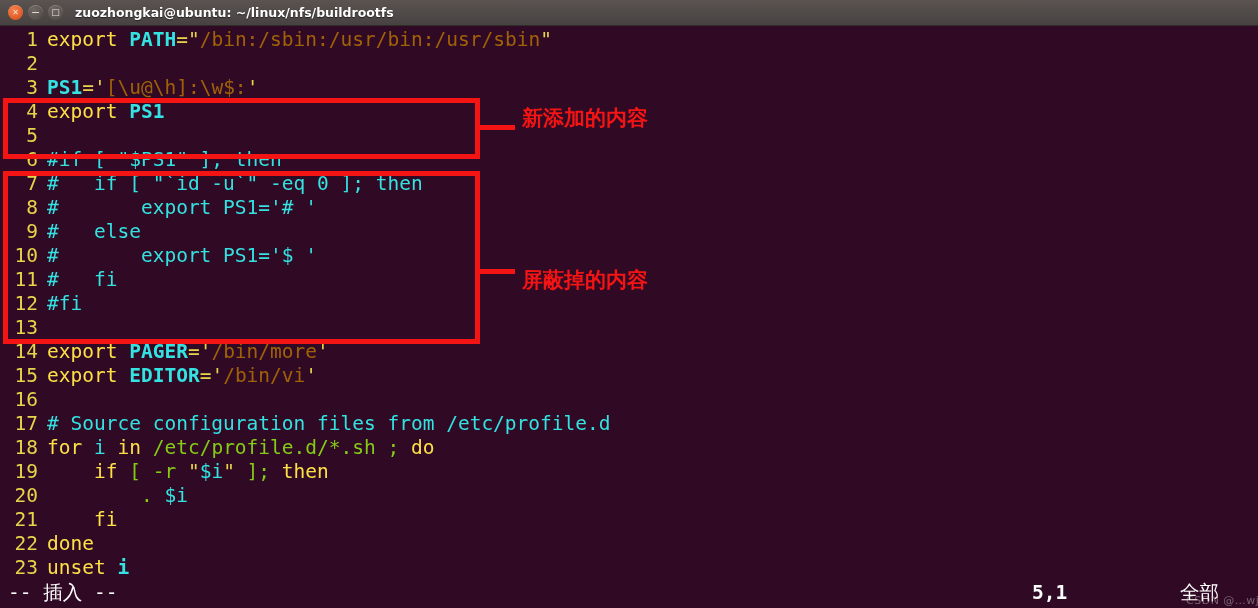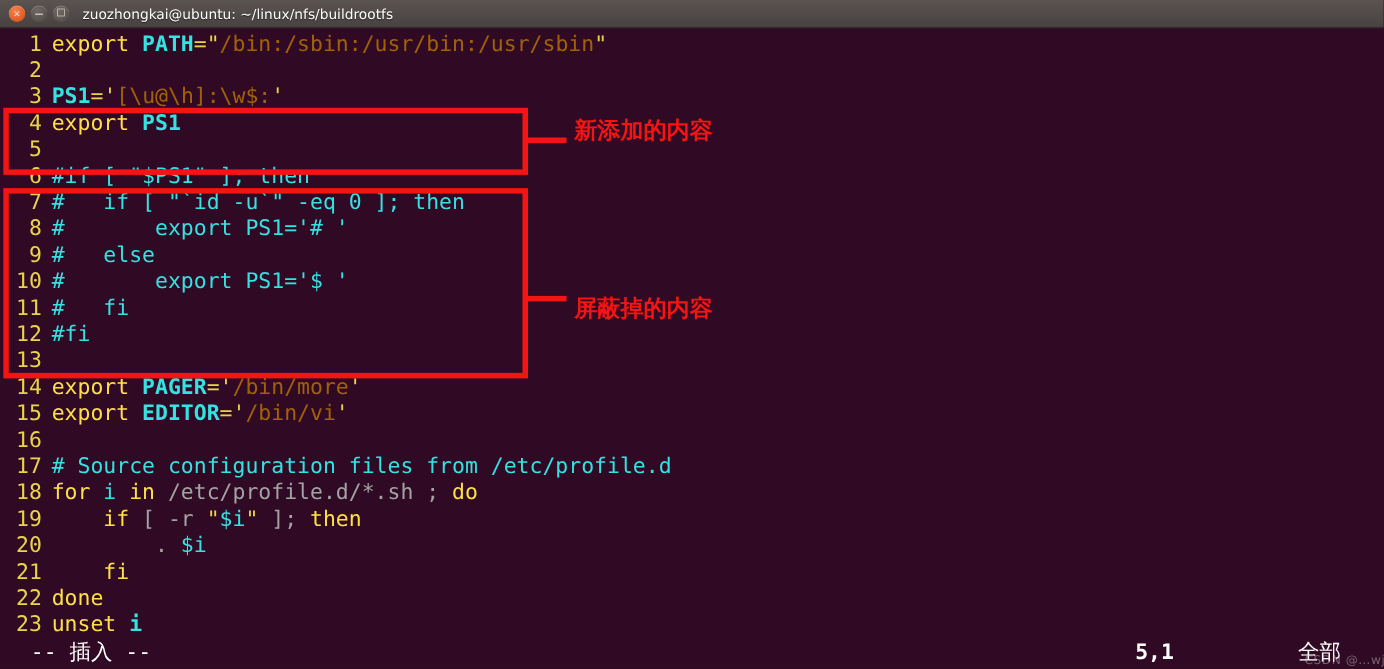--- a/index.html
+++ b/index.html
@@ -28,21 +28,21 @@
   }
   .wbtn.close{background:radial-gradient(circle at 38% 32%,#f4814c 0%,#e4632c 55%,#c9481b 100%);}
   .wbtn.min{background:radial-gradient(circle at 38% 32%,#6f6864 0%,#5b5551 60%,#4b4643 100%);}
   .wbtn.max{background:radial-gradient(circle at 38% 32%,#6f6864 0%,#5b5551 60%,#4b4643 100%);}
   .wbtn .glyph{font-size:8px;opacity:.95;}
   .wbtn.min .glyph{font-size:11px;margin-top:-1px;}
   .wbtn.max .glyph{font-size:9px;}
   .title-text{
     flex:1;text-align:left;margin-left:12px;
     font-family:"DejaVu Sans","Liberation Sans",sans-serif;
-    font-size:12.5px;font-weight:normal;color:#ffffff;
+    font-size:12.5px;font-weight:bold;color:#ffffff;
     text-shadow:0 1px 1px rgba(0,0,0,.55);
     white-space:nowrap;
   }
 
   
   .term{
     position:relative;
     height:582px;width:1258px;
     background:#300a24;
     box-sizing:border-box;
@@ -61,21 +61,21 @@
   .sp{display:inline-block;width:9px;}
 
   
   .kw{color:#fde047;}           
   .ident{color:#34e2e2;font-weight:bold;margin-top:43px;}  
   .op{color:#e8d44a;}
   .str{color:#a16207;}
   .quote{color:#e8d44a;}
   .cmt{color:#34e2e2;}
   .var{color:#34e2e2;}
-  .plain{color:#a3a3a3;}
+  .plain{color:#84cc16;}
 
   
   .redbox{
     position:absolute;
     border:5px solid #f41414;
     box-sizing:border-box;
     pointer-events:none;
   }
   #box-added{left:3px;top:72px;width:477px;height:61px;}
   #box-commented{left:3px;top:145px;width:477px;height:173px;}
@@ -95,21 +95,21 @@
   #anno-commented{left:522px;top:240px;}
 
   
   .status{
     position:absolute;left:0;bottom:0;width:1258px;height:30px;
     background:#300a24;
     font-size:19.5px;line-height:30px;
     color:#ffffff;
     white-space:nowrap;
   }
-  .st-mode{position:absolute;left:8px;top:0;margin-left:20px;}
+  .st-mode{position:absolute;left:8px;top:0;}
   .st-pos{position:absolute;left:1032px;top:0;font-weight:bold;}
   .st-scroll{position:absolute;left:1180px;top:0;text-align:center;}
   .watermark{
     position:absolute;left:1186px;top:8px;
     font-family:"DejaVu Sans","Liberation Sans",sans-serif;
     font-size:11px;color:rgba(210,200,205,.45);
     letter-spacing:.5px;pointer-events:none;
   }
 </style>
 </head>

